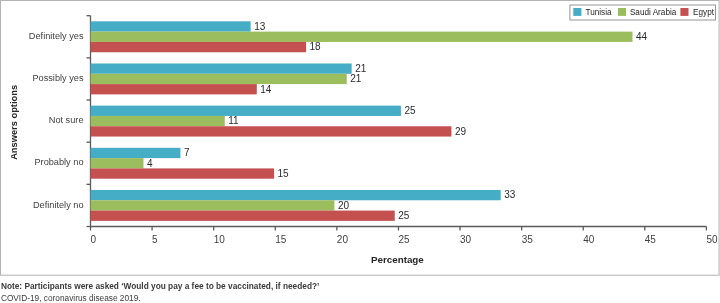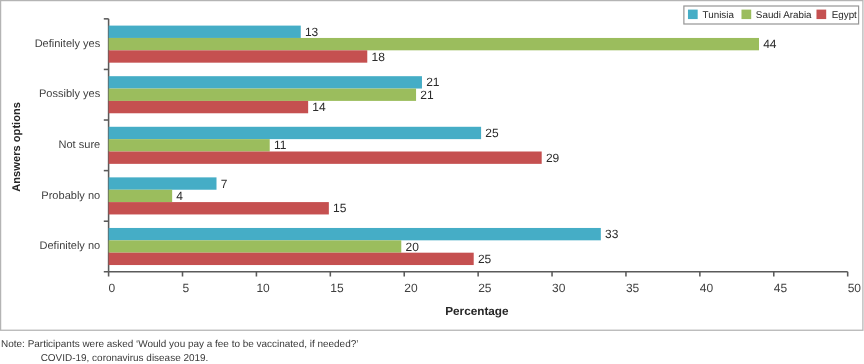--- a/index.html
+++ b/index.html
@@ -14,22 +14,22 @@
   .value-label{font-family:"Liberation Sans",sans-serif;font-size:10px;fill:#2b2b2b;}
   .cat-label{font-family:"Liberation Sans",sans-serif;font-size:9.2px;fill:#3f3f3f;}
   .axis-title{font-family:"Liberation Sans",sans-serif;font-size:9.8px;font-weight:bold;fill:#262626;}
   text[data-name="y-axis-title"]{font-size:9.3px;}
   .legend-box{fill:#ffffff;stroke:#959595;stroke-width:1;}
   .legend-label{font-family:"Liberation Sans",sans-serif;font-size:8.2px;fill:#262626;}
   .bar.s0,.legend-swatch.s0{fill:#45adc6;}
   .bar.s1,.legend-swatch.s1{fill:#9bbd5d;}
   .bar.s2,.legend-swatch.s2{fill:#c55050;}
   .note{position:absolute;left:0.9px;font-size:8.3px;color:#3a3a3a;white-space:nowrap;line-height:10px;}
-  #note1{top:281.2px;}
-  #note2{top:292.9px;padding-left:33px;}
+  #note1{top:281.2px;font-weight:bold;}
+  #note2{top:292.9px;}
 </style>
 </head>
 <body>
 
 <div id="root" data-name="figure-root">
   <div id="chart-frame" data-name="chart-frame">
     <svg id="chart-svg" width="720" height="276" viewBox="0 0 720 276" data-name="grouped-bar-chart">
     <rect class="chart-border" x="0.5" y="0.5" width="718.6" height="274.7" data-name="chart-border"></rect>
     <g data-name="plot-area">
       <path class="axis" d="M 90.5 15.7 L 90.5 226.5" data-name="y-axis-line"></path>

